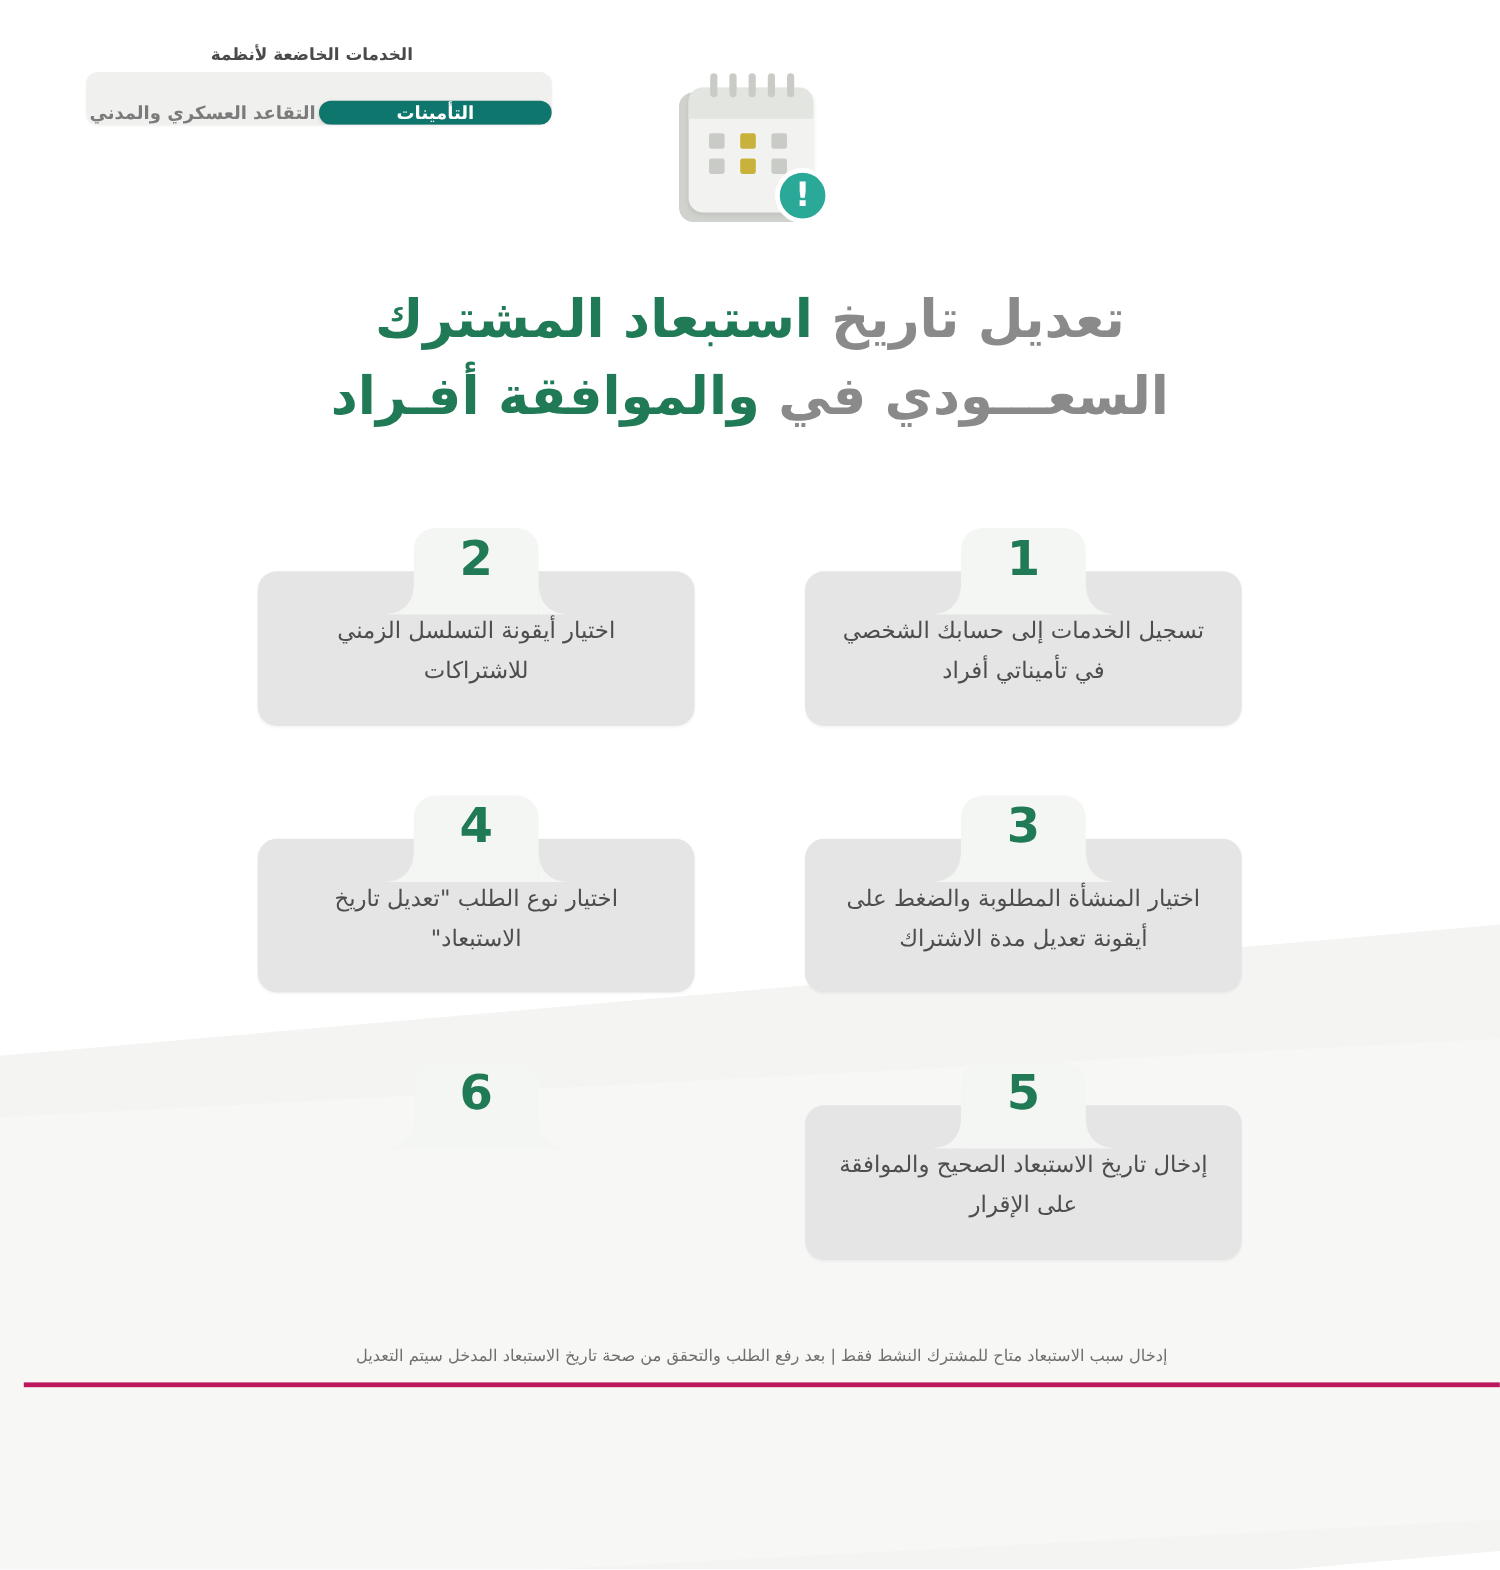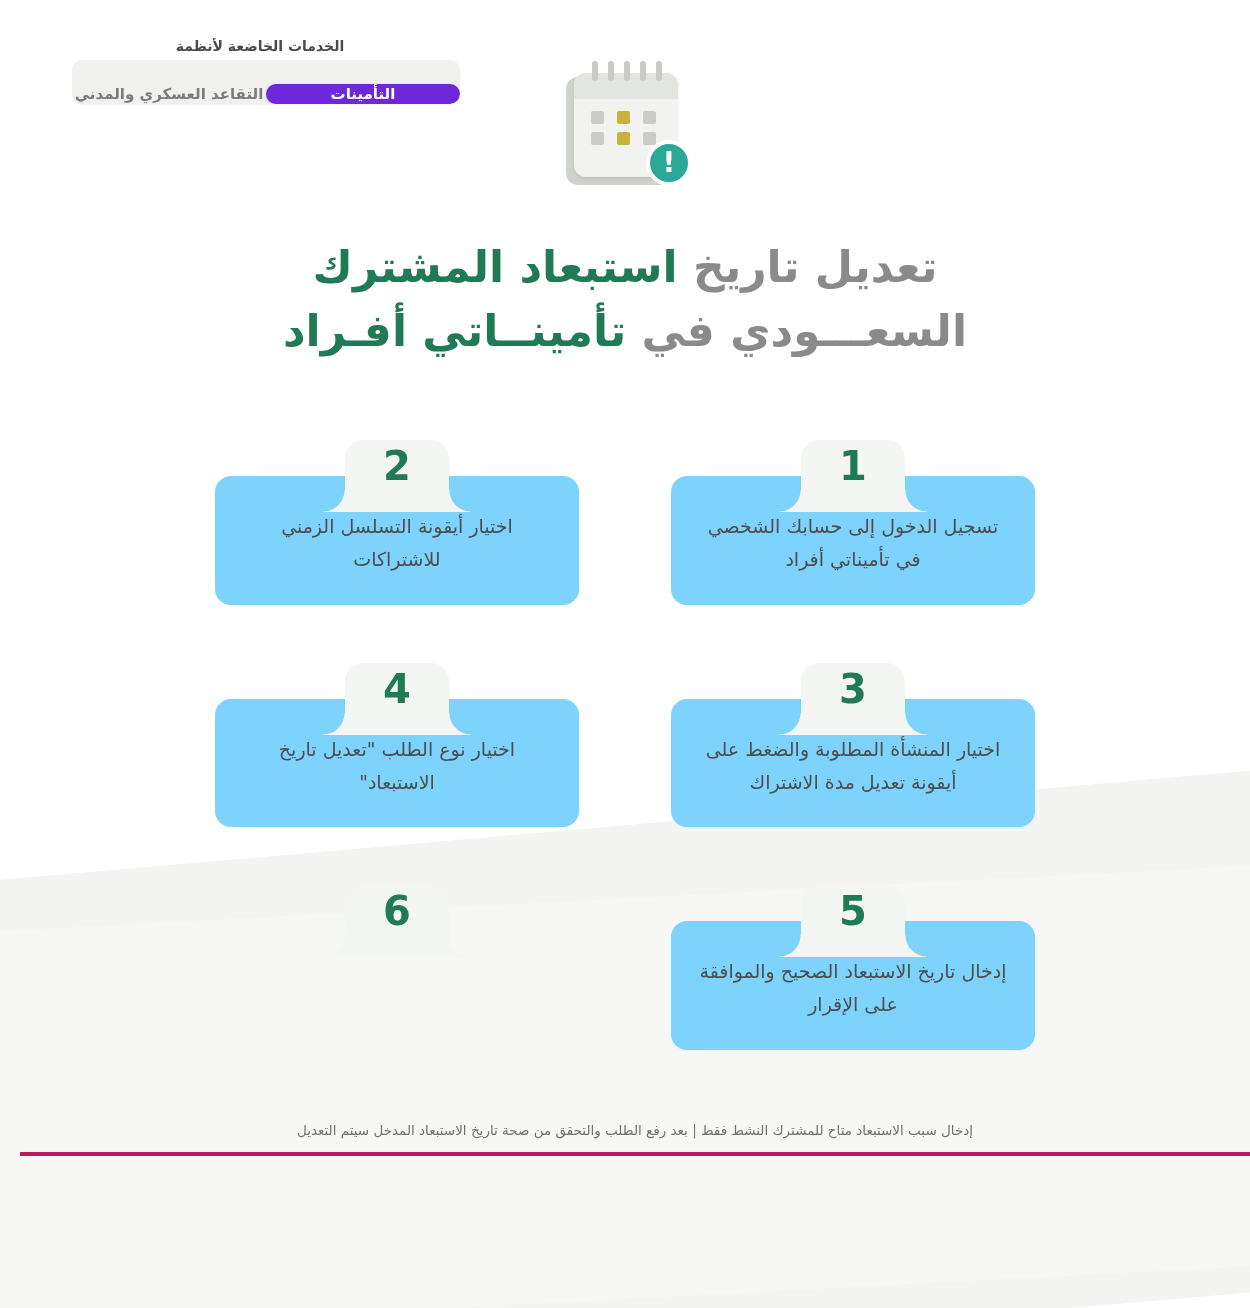--- a/index.html
+++ b/index.html
@@ -63,21 +63,21 @@
     flex: 1;
     display: flex;
     align-items: center;
     justify-content: center;
     font-size: 15px;
     color: #7b7b7b;
     font-weight: bold;
     margin-top: 24px;
   }
   .toggle-opt.active {
-    background: #6d28d9;
+    background: #0f766e;
     color: #ffffff;
     border-radius: 10px;
     box-shadow: 0 1px 3px rgba(0,0,0,0.18);
   }
 
   
   .cal-icon {
     position: absolute;
     top: 55px; left: 50%;
     transform: translateX(-50%);
@@ -146,21 +146,21 @@
     padding: 0 215px;
     display: grid;
     grid-template-columns: 1fr 1fr;
     grid-column-gap: 92px;
     grid-row-gap: 58px;
     direction: rtl;
   }
   .step { position: relative; padding-top: 36px; }
   .card {
     position: relative;
-    background: #7dd3fc;
+    background: #e5e5e5;
     border-radius: 16px;
     padding: 34px 24px 28px;
     min-height: 118px;
     display: flex;
     align-items: center;
     justify-content: center;
     text-align: center;
     box-shadow: 0 1px 2px rgba(0,0,0,0.04);
   }
   .tab {
@@ -247,30 +247,30 @@
           <div class="cal-cell"></div>
           <div class="cal-cell gold"></div>
           <div class="cal-cell"></div>
         </div>
       </div>
       <div class="cal-badge">!</div>
     </div>
 
     <div class="title">
       <span>تعديل تاريخ </span><span class="hl">استبعاد المشترك</span><br>
-      <span>السعـــودي في </span><span class="hl">تأمينــاتي أفـراد</span>
+      <span>السعـــودي في </span><span class="hl">والموافقة أفـراد</span>
     </div>
 
     <div class="steps">
 
       <div class="step">
         <div class="tab"></div>
         <div class="num">1</div>
         <div class="card">
-          <div class="card-text">تسجيل الدخول إلى حسابك الشخصي في تأميناتي أفراد</div>
+          <div class="card-text">تسجيل الخدمات إلى حسابك الشخصي في تأميناتي أفراد</div>
         </div>
       </div>
 
       <div class="step">
         <div class="tab"></div>
         <div class="num">2</div>
         <div class="card">
           <div class="card-text">اختيار أيقونة التسلسل الزمني للاشتراكات</div>
         </div>
       </div>

